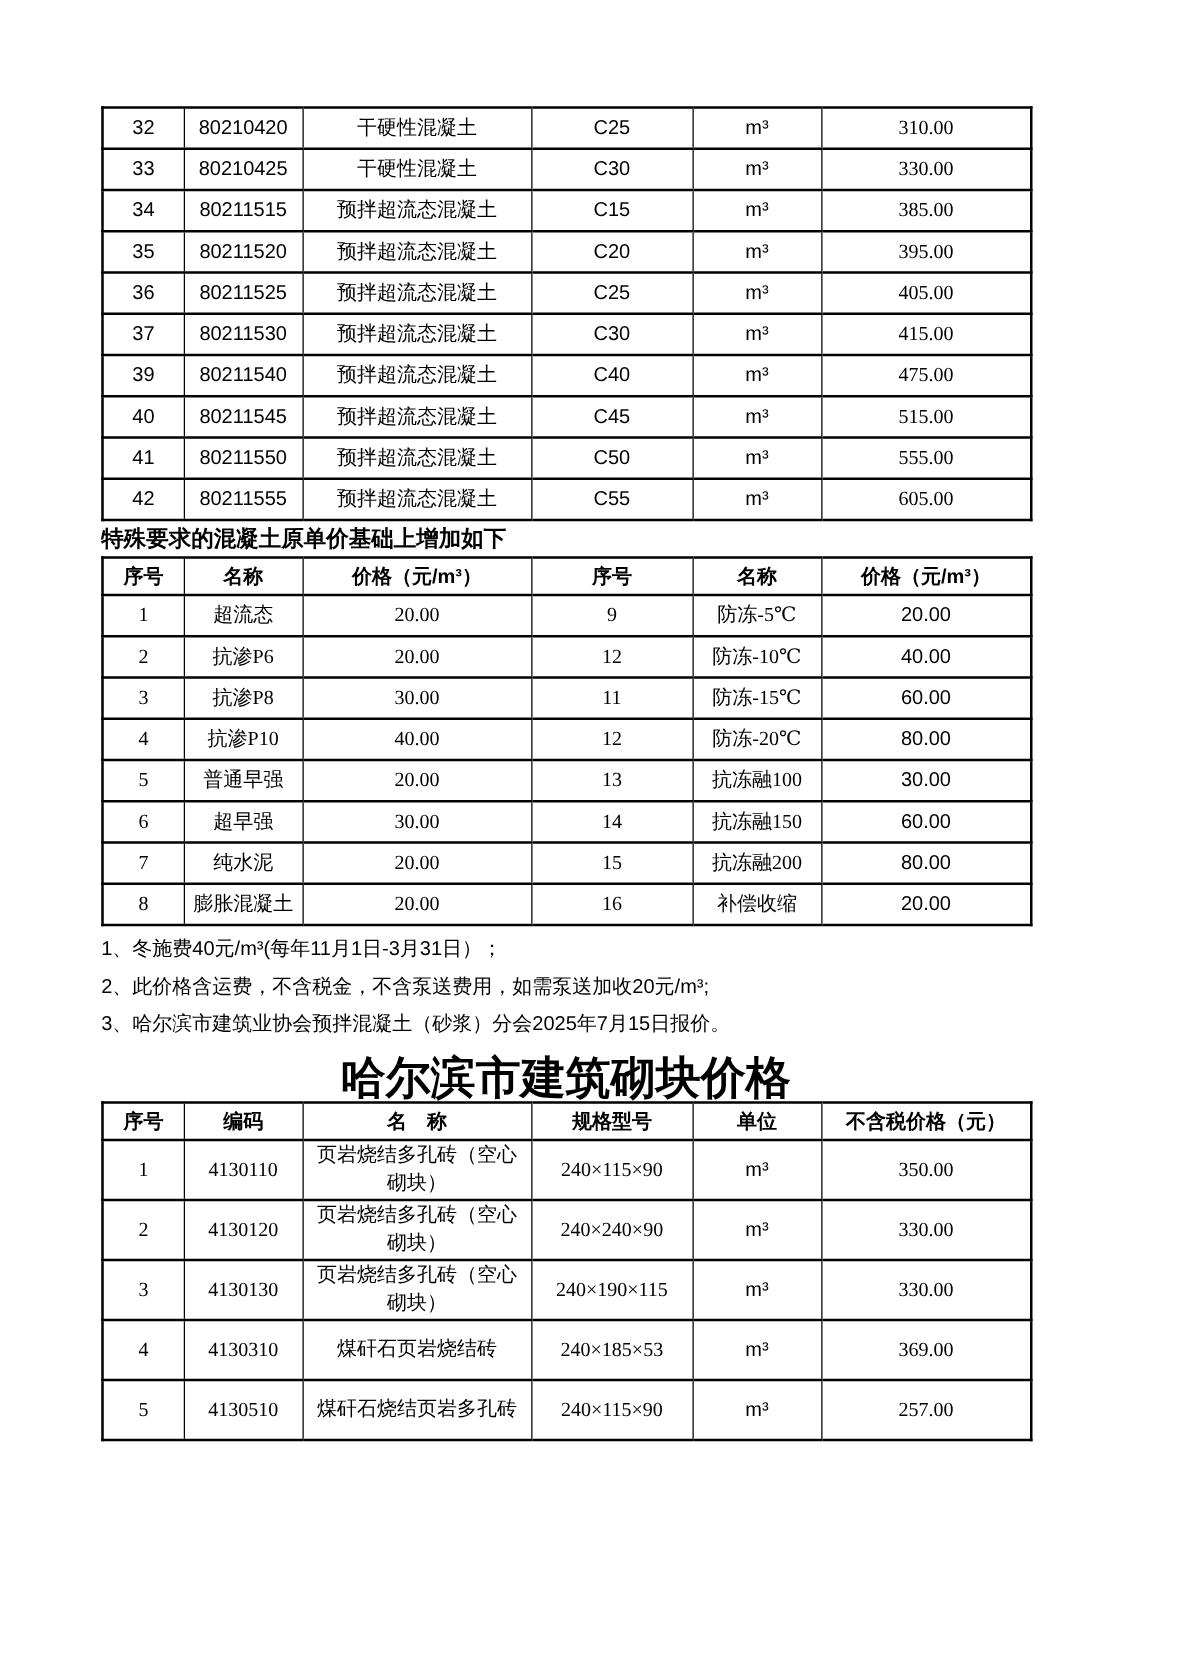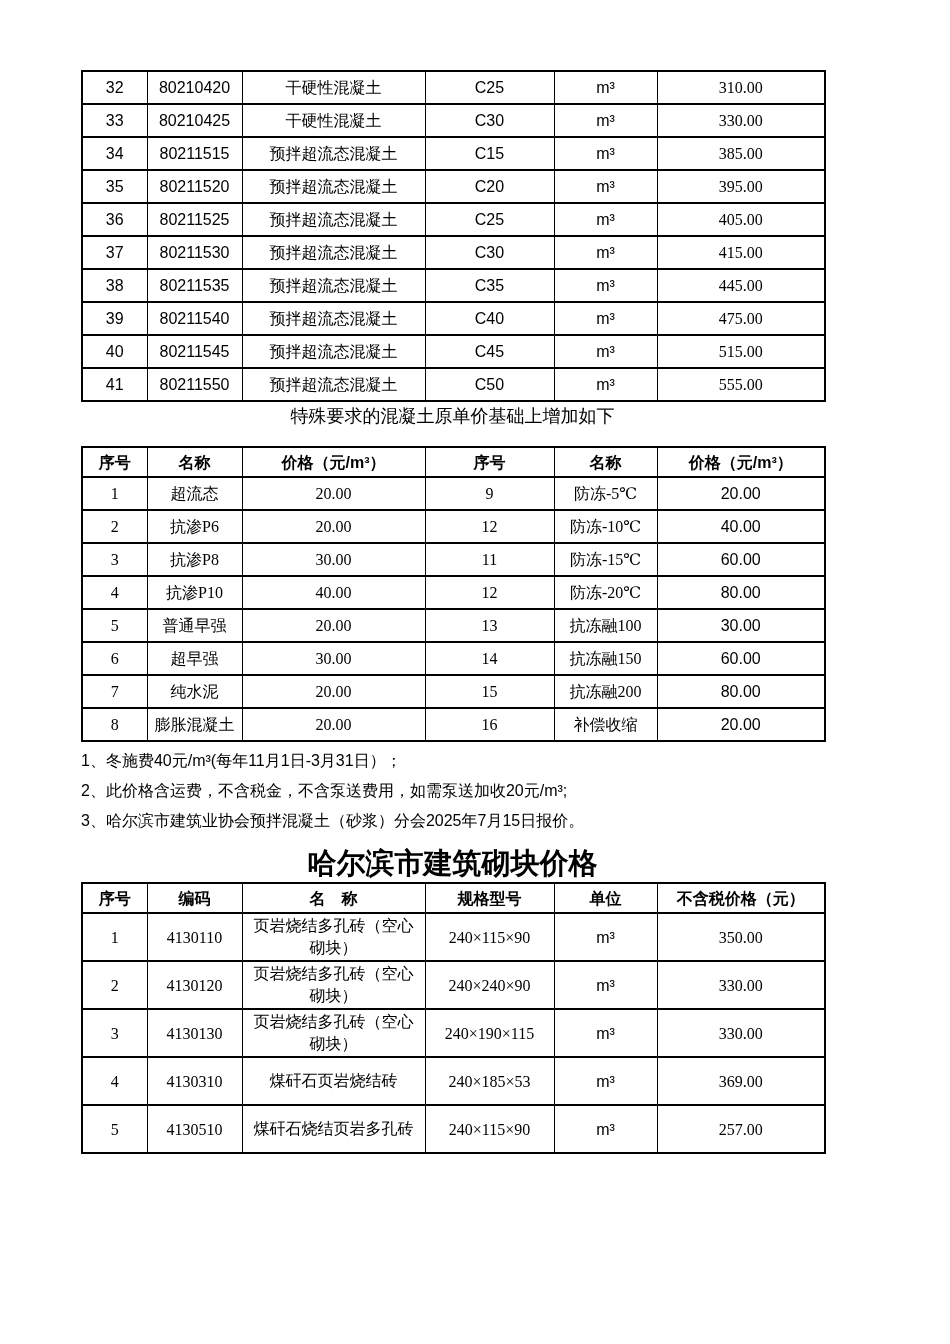--- a/index.html
+++ b/index.html
@@ -7,21 +7,21 @@
     background: #ffffff;
     width: 950px;
     height: 1344px;
     position: relative;
     font-family: "Liberation Sans", "DejaVu Sans", sans-serif;
     color: #000000;
   }
   .page {
     position: absolute;
     left: 81px;
-    top: 70px;
+    top: 85px;
     width: 743px;
   }
   table.tbl {
     border-collapse: collapse;
     table-layout: fixed;
     width: 743px;
     background: #ffffff;
   }
   table.tbl td, table.tbl th {
     border-top: 2px solid #000;
@@ -45,33 +45,32 @@
   table.t3 thead tr { height: 30px; }
   table.t3 tbody tr { height: 48px; }
   table.tbl thead th {
     font-weight: bold;
     font-family: "Liberation Sans", "DejaVu Sans", sans-serif;
   }
   .ser { font-family: "Liberation Serif", "DejaVu Serif", serif; }
   .san { font-family: "Liberation Sans", "DejaVu Sans", sans-serif; }
   .t3 td.name-wrap { line-height: 22px; padding: 0 5px; }
   .section-heading {
-    text-align: center;
-    font-weight: normal;
+    font-weight: bold;
     font-size: 18px;
     line-height: 28px;
-    height: 44px;
+    height: 28px;
   }
   .notes-block { margin-top: 4px; font-size: 16px; }
   .notes-label { line-height: 25px; }
   .note-line { line-height: 30px; }
   .big-title {
     text-align: center;
     font-weight: bold;
-    font-size: 29px;
+    font-size: 36px;
     line-height: 38px;
     margin-top: 8px;
     letter-spacing: 0px;
   }
 </style>
 </head>
 <body>
 
 <div class="page">
 
@@ -127,28 +126,20 @@
         </tr>
         <tr>
           <td class="san">37</td>
           <td class="san">80211530</td>
           <td class="ser">预拌超流态混凝土</td>
           <td class="san">C30</td>
           <td class="san">m³</td>
           <td class="ser">415.00</td>
         </tr>
         <tr>
-          <td class="san">38</td>
-          <td class="san">80211535</td>
-          <td class="ser">预拌超流态混凝土</td>
-          <td class="san">C35</td>
-          <td class="san">m³</td>
-          <td class="ser">445.00</td>
-        </tr>
-        <tr>
           <td class="san">39</td>
           <td class="san">80211540</td>
           <td class="ser">预拌超流态混凝土</td>
           <td class="san">C40</td>
           <td class="san">m³</td>
           <td class="ser">475.00</td>
         </tr>
         <tr>
           <td class="san">40</td>
           <td class="san">80211545</td>
@@ -157,20 +148,28 @@
           <td class="san">m³</td>
           <td class="ser">515.00</td>
         </tr>
         <tr>
           <td class="san">41</td>
           <td class="san">80211550</td>
           <td class="ser">预拌超流态混凝土</td>
           <td class="san">C50</td>
           <td class="san">m³</td>
           <td class="ser">555.00</td>
+        </tr>
+        <tr>
+          <td class="san">42</td>
+          <td class="san">80211555</td>
+          <td class="ser">预拌超流态混凝土</td>
+          <td class="san">C55</td>
+          <td class="san">m³</td>
+          <td class="ser">605.00</td>
         </tr>
       </tbody>
   </table>
 
   <div class="section-heading">特殊要求的混凝土原单价基础上增加如下</div>
 
   <table class="tbl t2">
     <colgroup>
       <col style="width:65px">
         <col style="width:95px">

